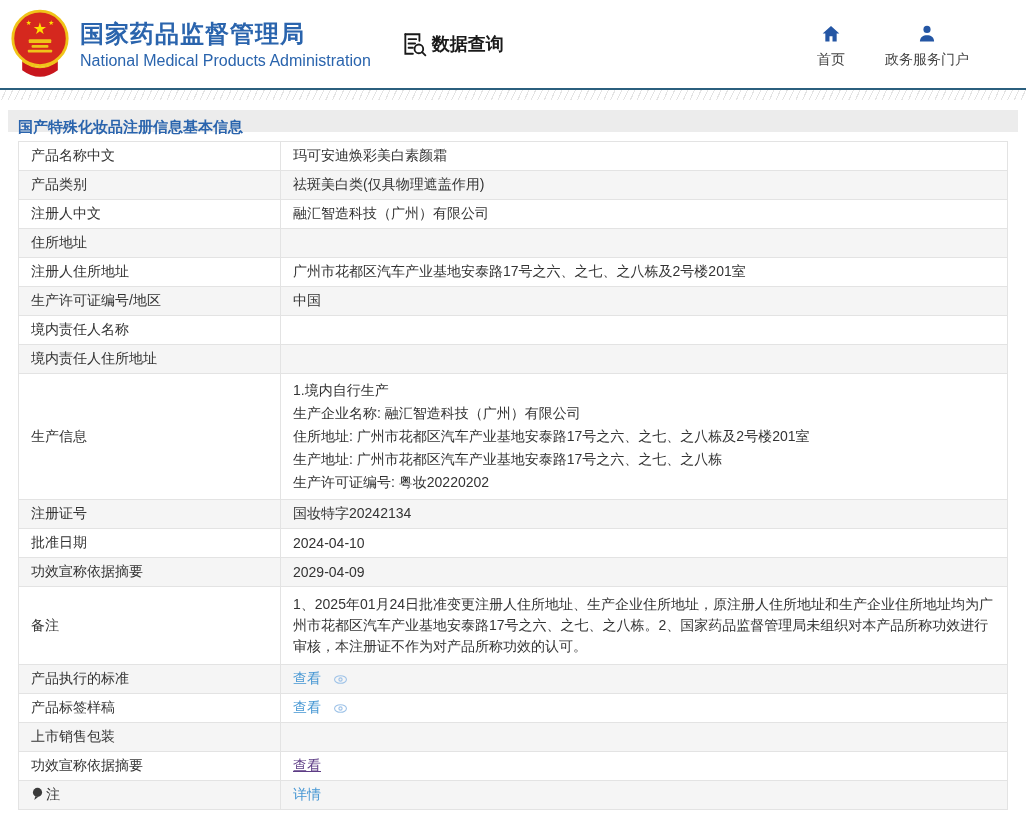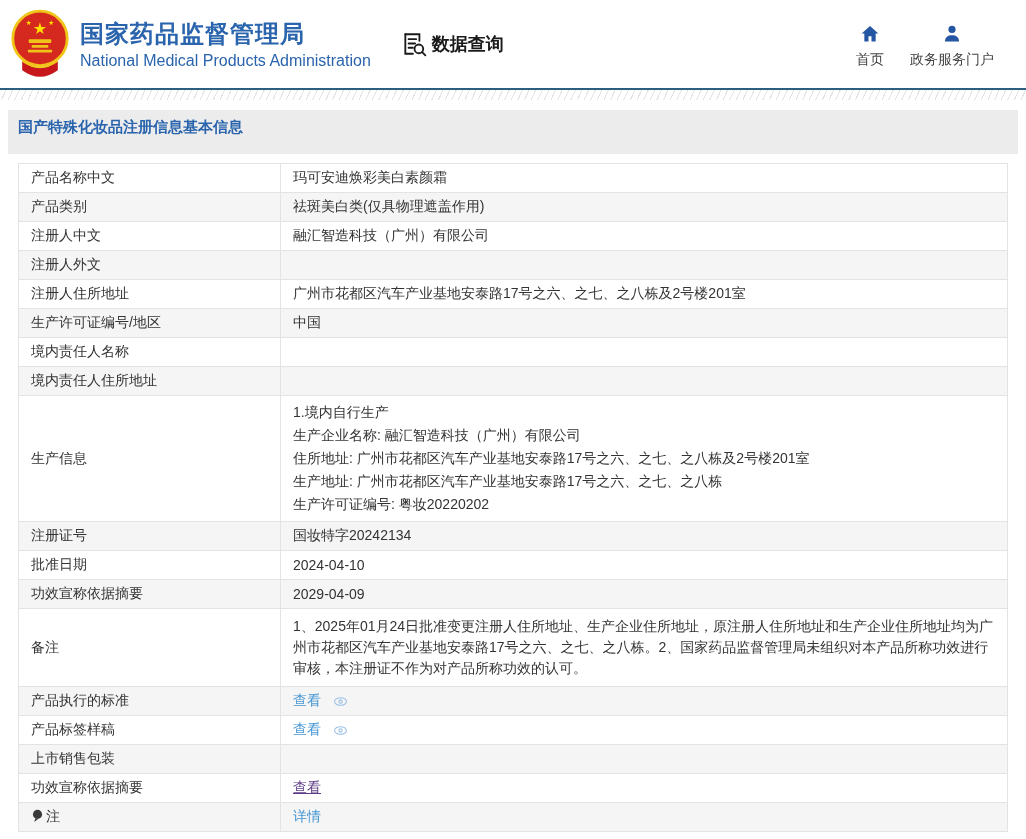--- a/index.html
+++ b/index.html
@@ -12,35 +12,35 @@
     display:flex; align-items:center; padding-left:10px;
     border-bottom:2px solid #2b5f7e;
   }
   .brand{ display:flex; align-items:center; gap:10px; cursor:pointer; }
   .logo{ width:60px; height:72px; display:inline-block; }
   .brand-zh{ font-size:24px; font-weight:bold; color:#2a64ad; letter-spacing:1px; line-height:30px;}
   .brand-en{ font-size:16px; color:#2a64ad; margin-top:3px; }
   .query-nav{ display:flex; align-items:center; margin-left:30px; cursor:pointer; }
   .query-icon{ width:26px; height:26px; display:inline-block; margin-right:5px; }
   .query-label{ font-size:18px; font-weight:bold; color:#1a1a1a; }
-  .right-nav{ position:absolute; right:32px; top:24px; display:flex; gap:26px; }
+  .right-nav{ position:absolute; right:57px; top:24px; display:flex; gap:40px; }
   .nav-item{ display:flex; flex-direction:column; align-items:center; text-decoration:none; cursor:pointer; }
   .nav-icon{ width:20px; height:20px; display:inline-block; }
   .nav-label{ font-size:14px; color:#444; margin-top:7px; white-space:nowrap; }
 
   
   .hatch{
     height:10px;
     background:repeating-linear-gradient(115deg,#ffffff 0px,#ffffff 5px,#e4e4e4 5px,#e4e4e4 6px);
   }
 
   
   .content{ padding:10px 8px 0; }
   .page-title{
-    height:44px; line-height:34px; background:#ececec;
+    height:22px; line-height:34px; background:#ececec;
     color:#2a64ad; font-weight:bold; font-size:15px; padding:0 10px;
   }
   .info-table{
     width:calc(100% - 20px); margin:9px 10px 0;
     border-collapse:collapse; font-size:14px; color:#333;
     border:1px solid #c6c6c6;
   }
   .info-table td{ border:1px solid #e3e3e3; padding:5px 12px; vertical-align:middle; }
   .info-table tr:nth-child(even){ background:#f5f5f5; }
   td.label-cell{ width:262px; color:#333; white-space:nowrap; }
@@ -127,21 +127,21 @@
           </tr>
           <tr>
             <td class="label-cell"><span>产品类别</span></td>
             <td class="value-cell"><span>祛斑美白类(仅具物理遮盖作用)</span></td>
           </tr>
           <tr>
             <td class="label-cell"><span>注册人中文</span></td>
             <td class="value-cell"><span>融汇智造科技（广州）有限公司</span></td>
           </tr>
           <tr>
-            <td class="label-cell"><span>注册人外文</span></td>
+            <td class="label-cell"><span>住所地址</span></td>
             <td class="value-cell"><span></span></td>
           </tr>
           <tr>
             <td class="label-cell"><span>注册人住所地址</span></td>
             <td class="value-cell"><span>广州市花都区汽车产业基地安泰路17号之六、之七、之八栋及2号楼201室</span></td>
           </tr>
           <tr>
             <td class="label-cell"><span>生产许可证编号/地区</span></td>
             <td class="value-cell"><span>中国</span></td>
           </tr>

